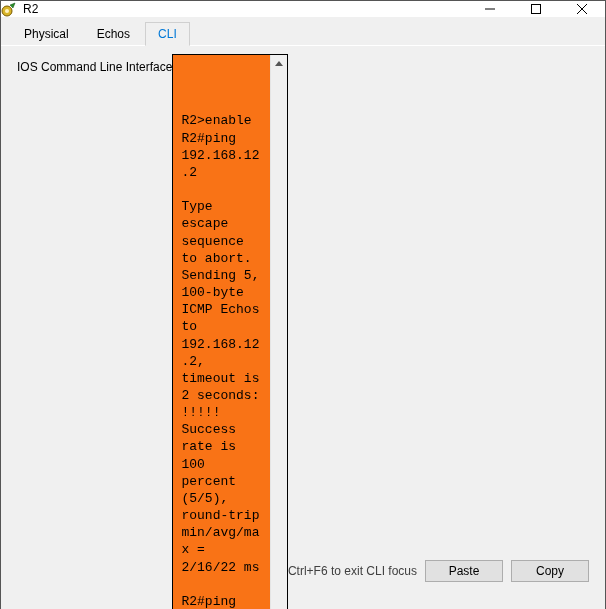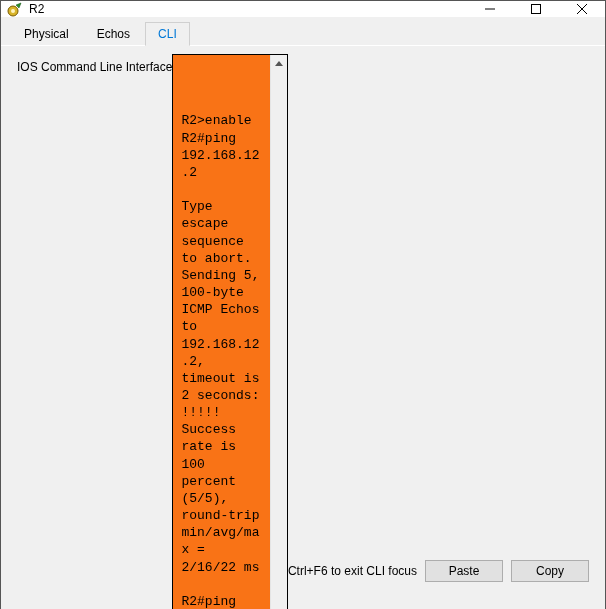--- a/index.html
+++ b/index.html
@@ -15,21 +15,21 @@
   .window {
     width: 606px; height: 609px;
     border: 1px solid #555;
     background: #fff;
     display: flex; flex-direction: column;
   }
   .titlebar {
     height: 30px;
     background: #fff;
     display: flex; align-items: center;
-    padding-left: 6px;
+    padding-left: 0;
   }
   .titlebar .icon {
     width: 16px; height: 16px;
     margin-right: 6px;
     display: flex; align-items: center; justify-content: center;
   }
   .titlebar .title {
     font-size: 12px;
     flex: 0 0 auto;
   }
@@ -112,21 +112,21 @@
     background: #c0c0c0;
     border-radius: 1px;
   }
   .bottom-row {
     display: flex; align-items: center;
     padding: 8px 0 0 0;
   }
   .hint {
     flex: 1;
     font-size: 12px;
-    color: #000000;
+    color: #404040;
   }
   .btn {
     width: 78px; height: 22px;
     background: #e1e1e1;
     border: 1px solid #adadad;
     font-size: 12px;
     font-family: inherit;
     margin-left: 8px;
     cursor: default;
   }

